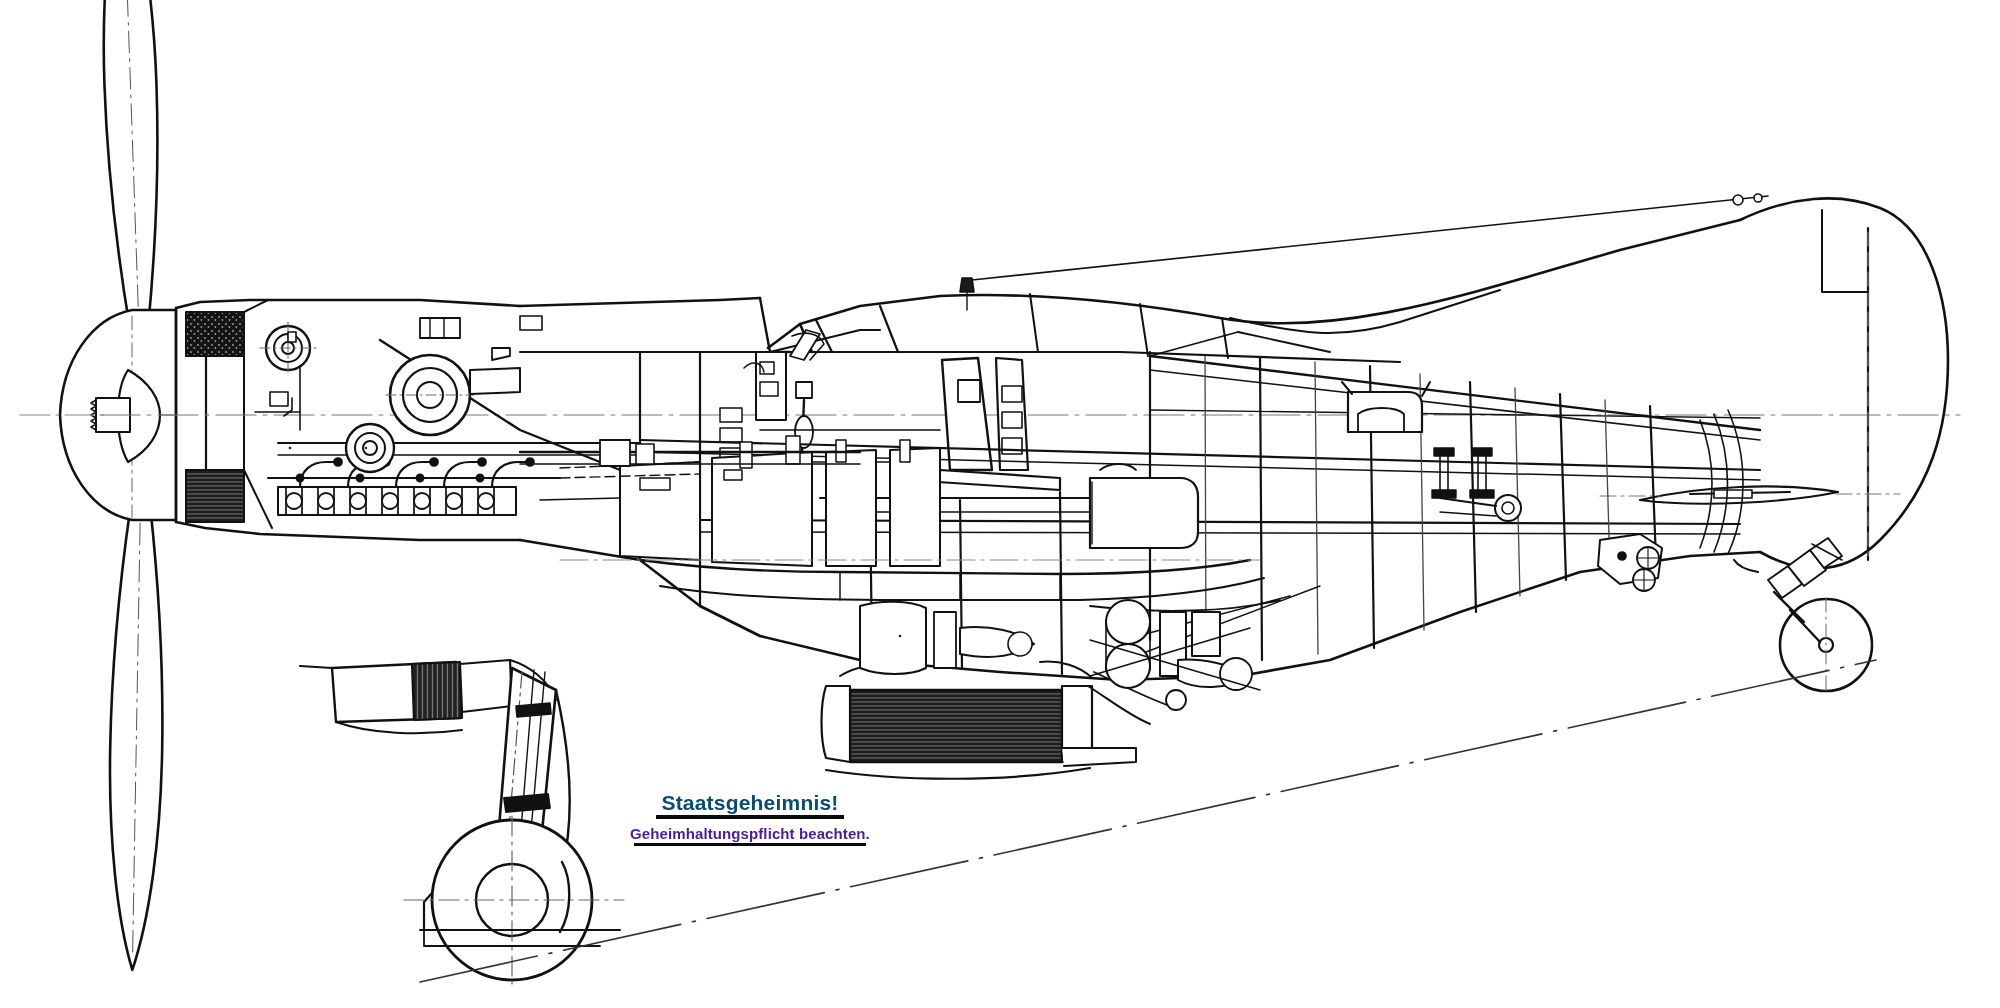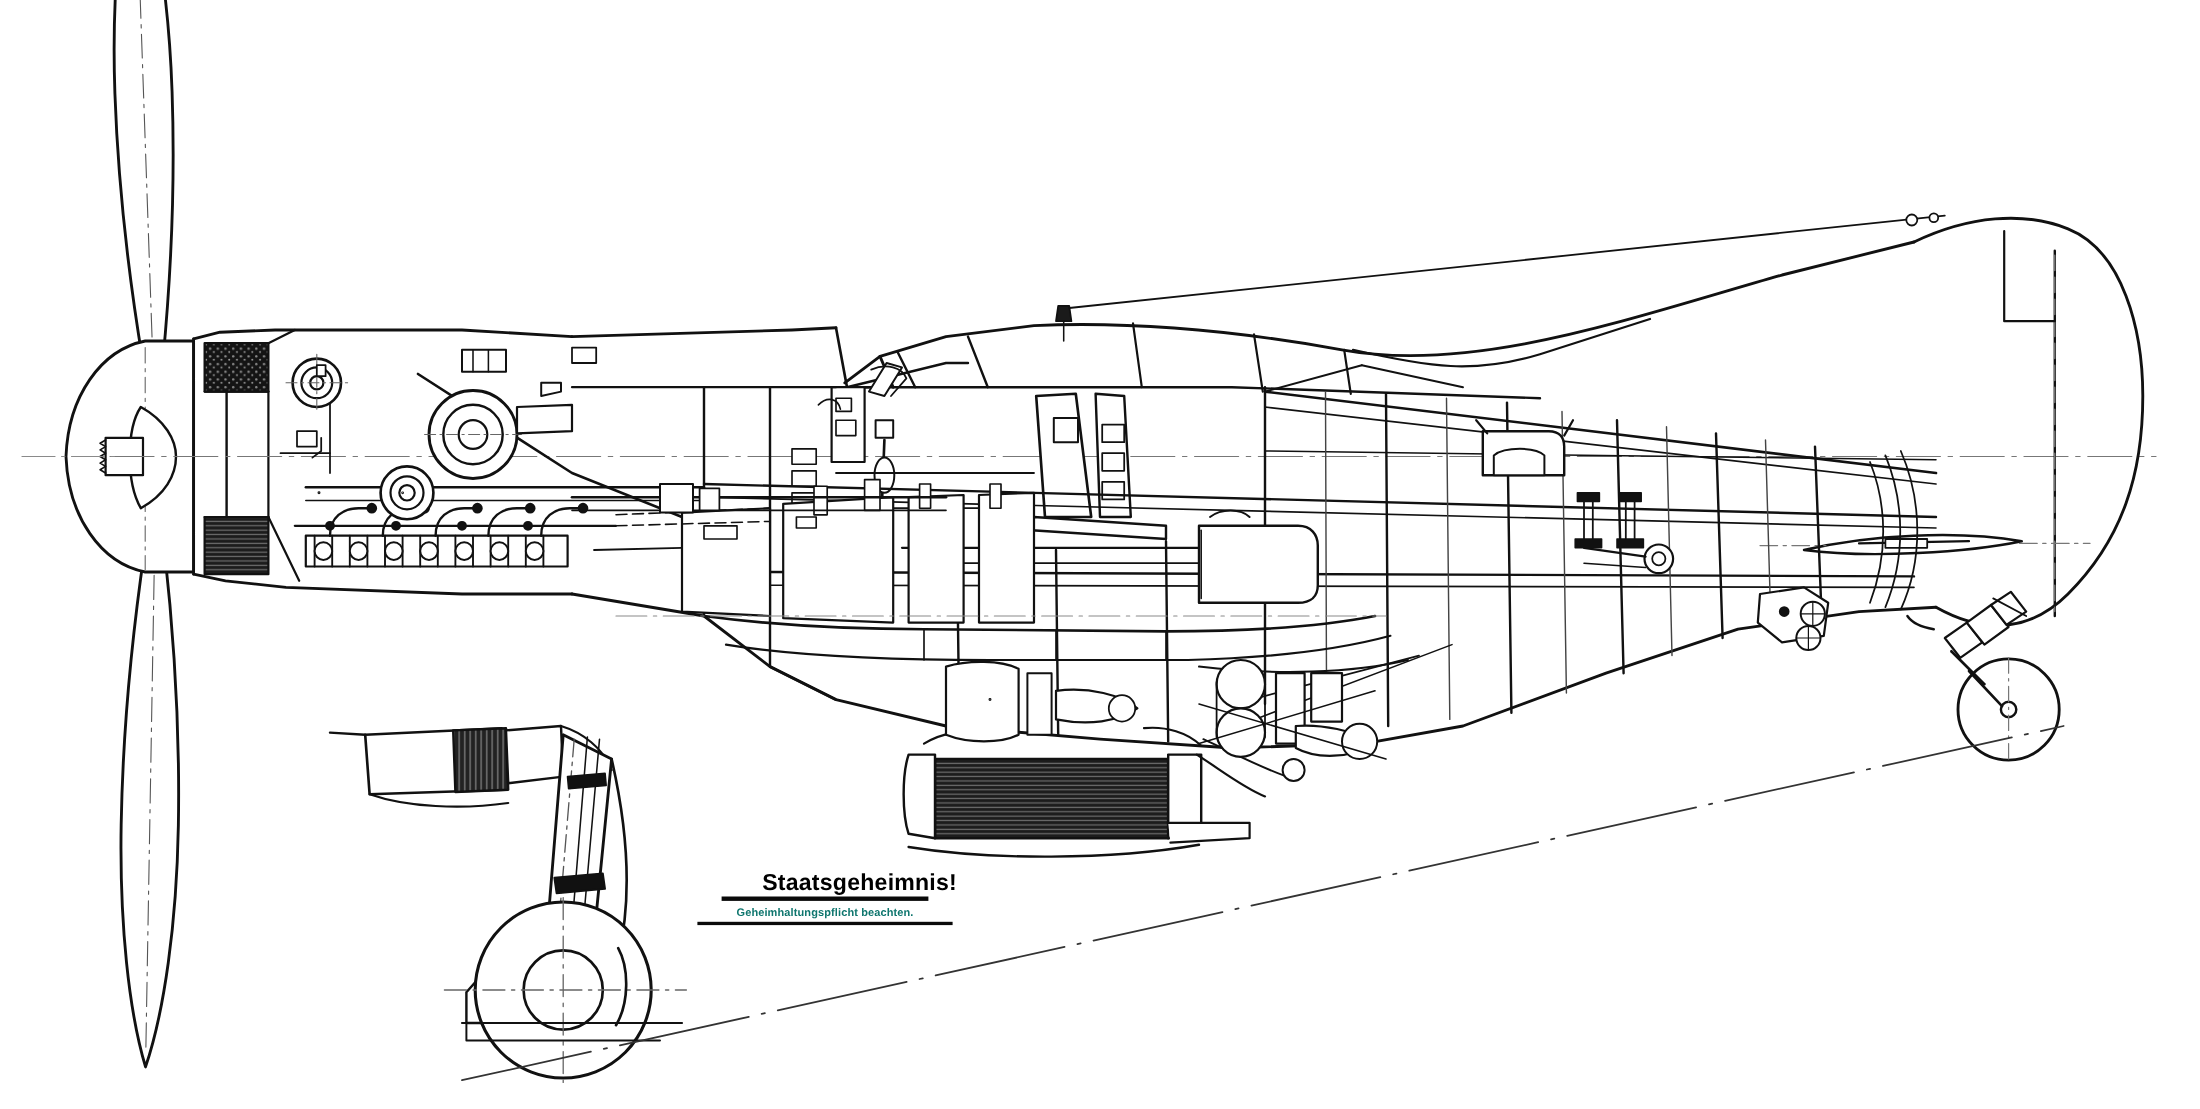--- a/index.html
+++ b/index.html
@@ -3,24 +3,24 @@
 <meta charset="utf-8">
 <title>Technical Drawing</title>
 <style>
   html,body{margin:0;padding:0;background:#ffffff;}
   body{width:2000px;height:1008px;overflow:hidden;
        font-family:"Liberation Sans",sans-serif;}
   #sheet{position:relative;width:2000px;height:1008px;background:#ffffff;}
   #dwg{position:absolute;left:0;top:0;width:2000px;height:1008px;}
   .stamp{position:absolute;left:630px;top:792px;width:240px;text-align:center;}
   .stamp .l1{font-family:"Liberation Sans",sans-serif;font-size:21px;font-weight:600;
-             letter-spacing:.2px;color:#000000;line-height:1.0;white-space:nowrap;text-align:right;}
+             letter-spacing:.2px;color:#0c4a6e;line-height:1.0;white-space:nowrap;}
   .stamp .r1{height:4px;background:#0a0a0a;margin:2px auto 7px auto;width:188px;}
-  .stamp .l2{font-family:"Liberation Sans",sans-serif;font-size:10px;font-weight:600;
-             letter-spacing:.1px;color:#0f766e;line-height:1.0;white-space:nowrap;}
+  .stamp .l2{font-family:"Liberation Sans",sans-serif;font-size:15px;font-weight:600;
+             letter-spacing:.1px;color:#4c1d95;line-height:1.0;white-space:nowrap;}
   .stamp .r2{height:3px;background:#0a0a0a;margin:2px auto 0 auto;width:232px;}
 </style>
 </head>
 <body>
 
 <div id="sheet">
 
   <svg id="dwg" viewBox="0 0 2000 1008">
     <defs>
       <pattern id="hatchDark" width="6" height="4" patternUnits="userSpaceOnUse">

